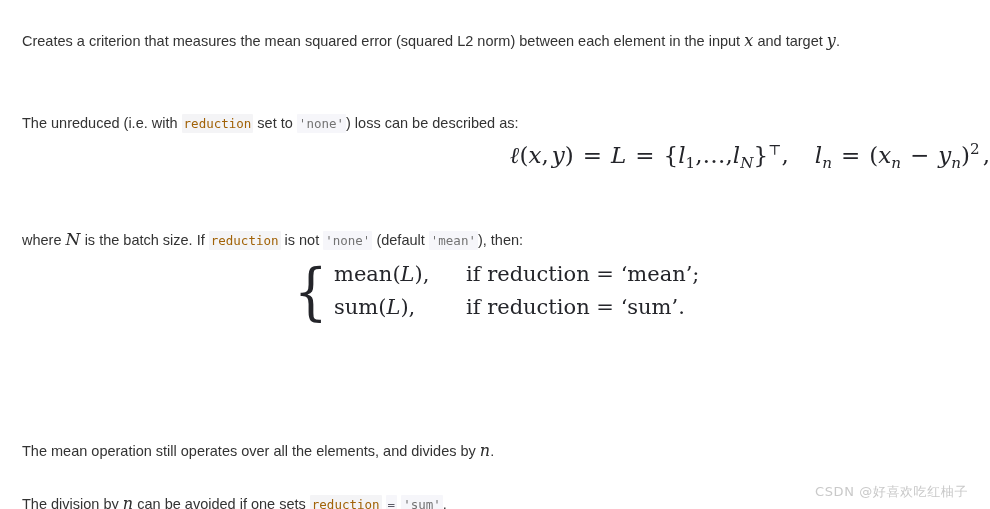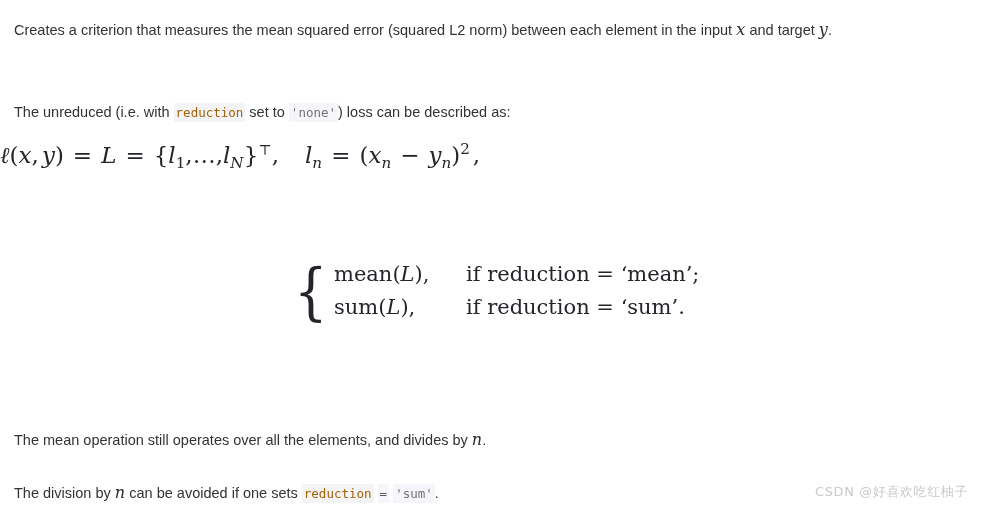--- a/index.html
+++ b/index.html
@@ -20,24 +20,24 @@
   .doc {
     position: relative;
     width: 990px;
     height: 509px;
     padding: 0;
   }
 
   
   .para {
     position: absolute;
-    left: 14px;
+    left: 22px;
     font-family: "Liberation Sans", sans-serif;
     font-size: 14.5px;
-    line-height: 18px;
+    line-height: 40px;
     color: #333333;
     white-space: nowrap;
   }
   .para.wrap { white-space: normal; width: 950px; }
 
   
   .mi {
     font-family: "DejaVu Serif", "Liberation Serif", serif;
     font-style: italic;
     font-size: 16px;
@@ -67,21 +67,21 @@
 
   
   .eq {
     position: absolute;
     font-family: "DejaVu Serif", "Liberation Serif", serif;
     color: #24252a;
     white-space: nowrap;
   }
   .eq-1 {
     left: 0; right: 0;
-    text-align: left;
+    text-align: right;
     font-size: 23px;
   }
   .eq-1 .it { font-style: italic; }
   .eq-1 .up { font-style: normal; }
   .sub {
     font-size: 0.66em;
     vertical-align: -0.28em;
     font-style: italic;
   }
   .sup {
@@ -163,20 +163,23 @@
   </p>
 
   <p class="para" style="top: 88px;">
     <span>The unreduced (i.e. with </span><span class="code">reduction</span><span> set to </span><span class="code lit">'none'</span><span>) loss can be described as:</span>
   </p>
 
   <div class="eq eq-1" style="top: 140px;">
     <span class="it">ℓ</span><span class="up">(</span><span class="it">x</span><span class="up">,</span><span class="thinsp"></span><span class="it">y</span><span class="up">)</span><span class="medsp"></span><span class="up">=</span><span class="medsp"></span><span class="it">L</span><span class="medsp"></span><span class="up">=</span><span class="medsp"></span><span class="up">{</span><span class="it">l</span><span class="sub" style="font-style:normal">1</span><span class="up">,…,</span><span class="it">l</span><span class="sub">N</span><span class="up">}</span><span class="sup-t">⊤</span><span class="up">,</span><span class="widesp"></span><span class="it">l</span><span class="sub">n</span><span class="medsp"></span><span class="up">=</span><span class="medsp"></span><span class="up">(</span><span class="it">x</span><span class="sub">n</span><span class="medsp"></span><span class="up">−</span><span class="medsp"></span><span class="it">y</span><span class="sub">n</span><span class="up">)</span><span class="sup">2</span><span class="thinsp"></span><span class="up">,</span>
   </div>
 
+  <p class="para" style="top: 204px;">
+    <span>where </span><span class="mi cap">N</span><span> is the batch size. If </span><span class="code">reduction</span><span> is not </span><span class="code lit">'none'</span><span> (default </span><span class="code lit">'mean'</span><span>), then:</span>
+  </p>
 
   <div class="eq eq-2" style="top: 258px;">
     <span class="cases-wrap">
       <span class="brace">{</span>
       <span class="cases-rows">
         <span class="row">
           <span class="lhs"><span>mean</span><span>(</span><span class="it">L</span><span>)</span><span>,</span></span><span class="rhs">if reduction = ‘mean’;</span>
         </span>
         <span class="row">
           <span class="lhs"><span>sum</span><span>(</span><span class="it">L</span><span>)</span><span>,</span></span><span class="rhs">if reduction = ‘sum’.</span>

